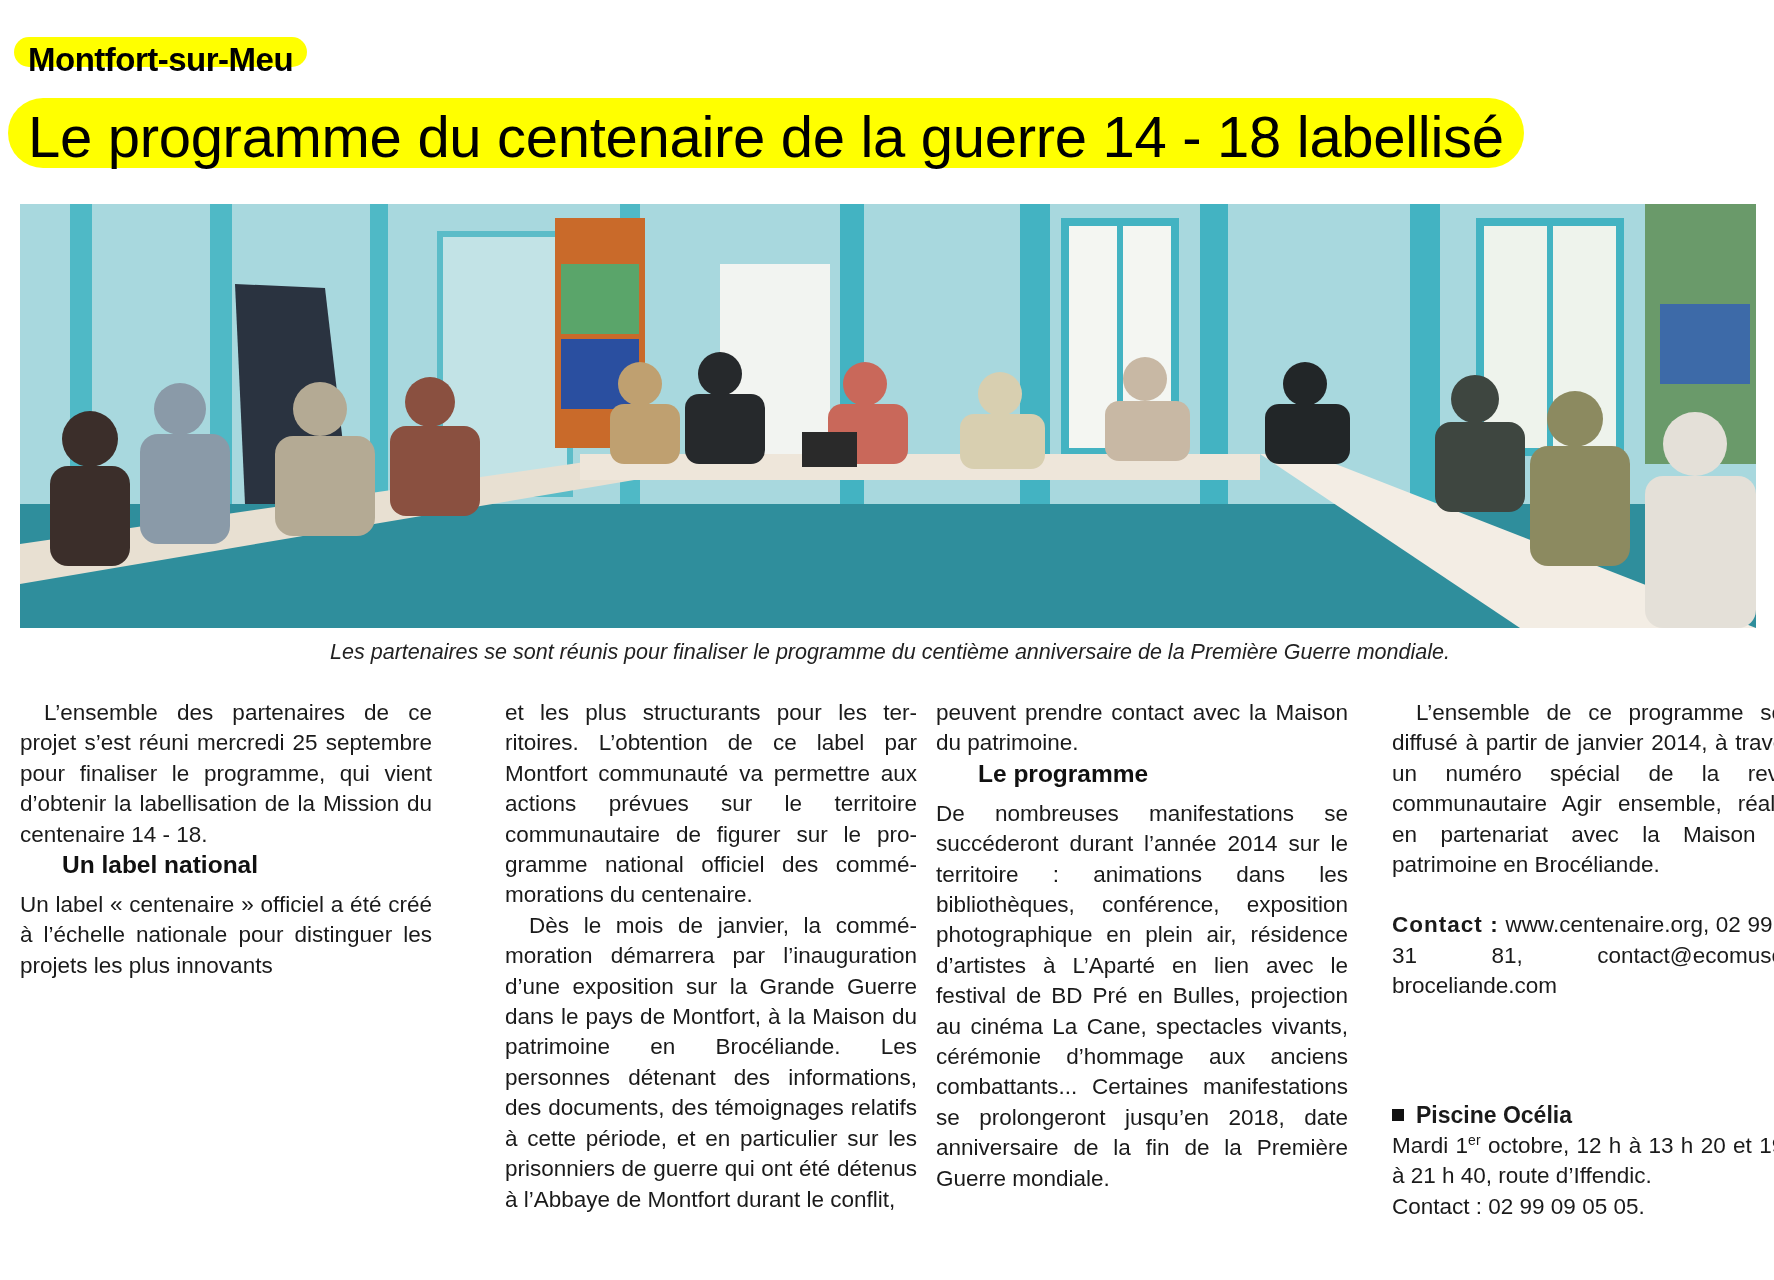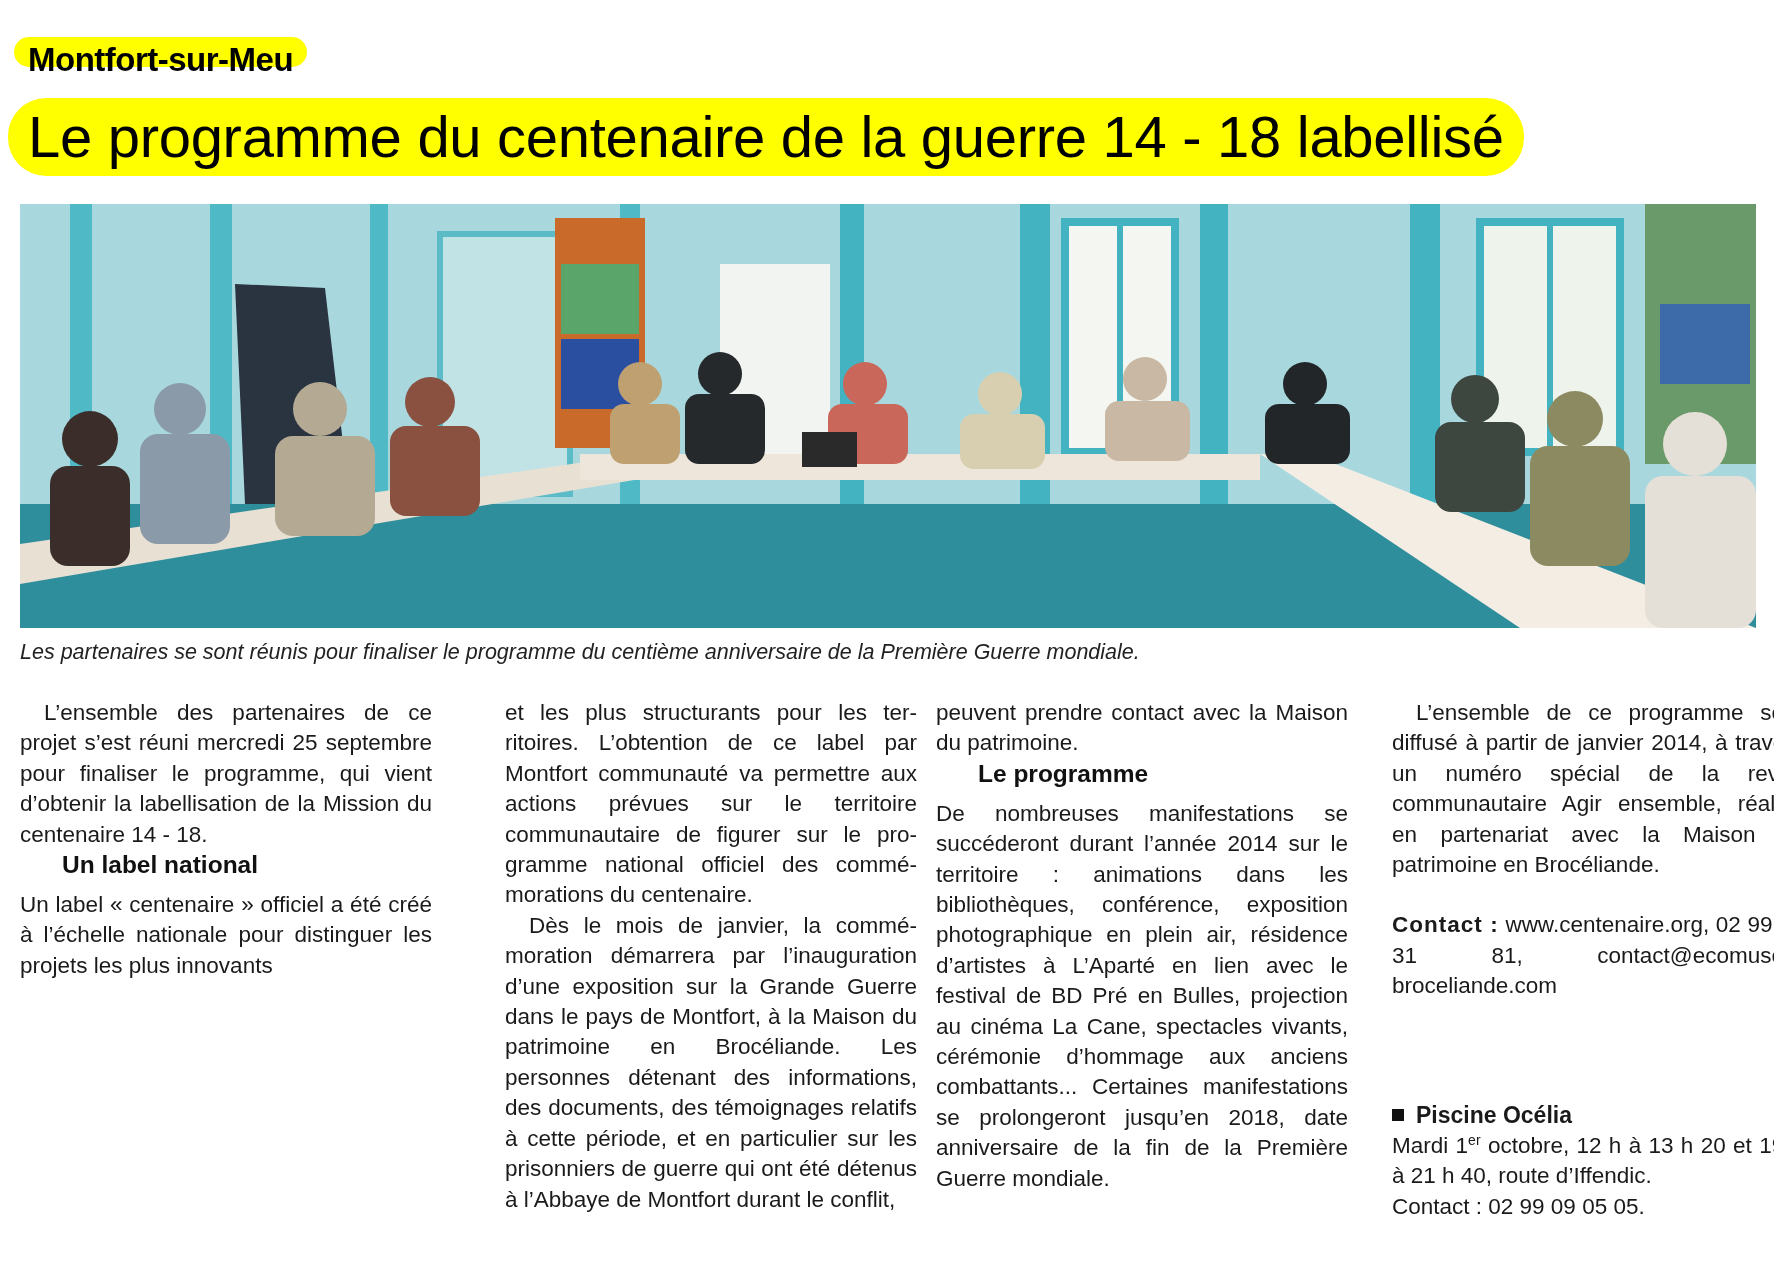--- a/index.html
+++ b/index.html
@@ -7,35 +7,36 @@
     width: 1774px; height: 1280px; position: relative; overflow: hidden;
     font-family: "Liberation Sans", "DejaVu Sans", sans-serif; color: #1a1a1a;
   }
   .kicker {
     position: absolute; left: 14px; top: 37px; height: 30px;
     padding: 0 14px; background: #ffff00; border-radius: 24px;
     font-weight: bold; font-size: 33px; line-height: 46px; color: #000;
     letter-spacing: -0.5px;
   }
   .headline {
-    position: absolute; left: 8px; top: 98px; height: 78px;
+    position: absolute; left: 8px; top: 98px; height: 70px;
     padding: 0 20px 0 20px; background: #ffff00; border-radius: 38px;
     font-size: 58px; line-height: 78px; color: #000; white-space: nowrap;
     letter-spacing: -0.3px;
   }
   .photo {
     position: absolute; left: 20px; top: 204px; width: 1736px; height: 424px;
     overflow: hidden;
     background: linear-gradient(180deg, #9fd4dc 0%, #8ccbd4 45%, #d9c9b0 70%, #2a5b66 85%, #3a9aa8 100%);
   }
   .photo svg { display: block; width: 100%; height: 100%; }
   .caption {
     position: absolute; left: 20px; top: 638px; width: 1740px;
     font-style: italic; font-size: 21.5px; line-height: 28px; color: #222;
     white-space: nowrap;
+    text-align: center;
   }
   .col {
     position: absolute; top: 698px; width: 412px;
     font-size: 22.5px; line-height: 30.4px; color: #1a1a1a;
     text-align: justify; hyphens: manual;
   }
   .col p { margin: 0; text-indent: 0; }
   .col p.indent { text-indent: 24px; }
   .col h3 {
     margin: 0 0 10px 0; font-size: 24.5px; line-height: 30px;

